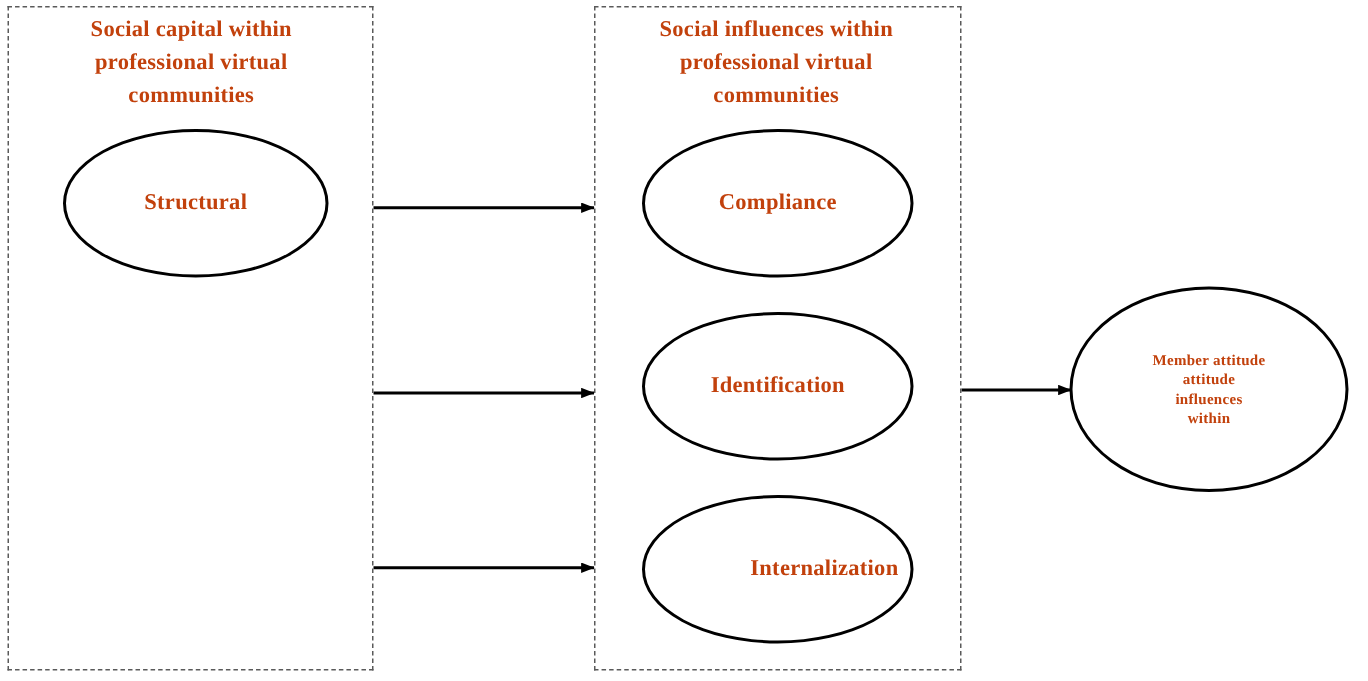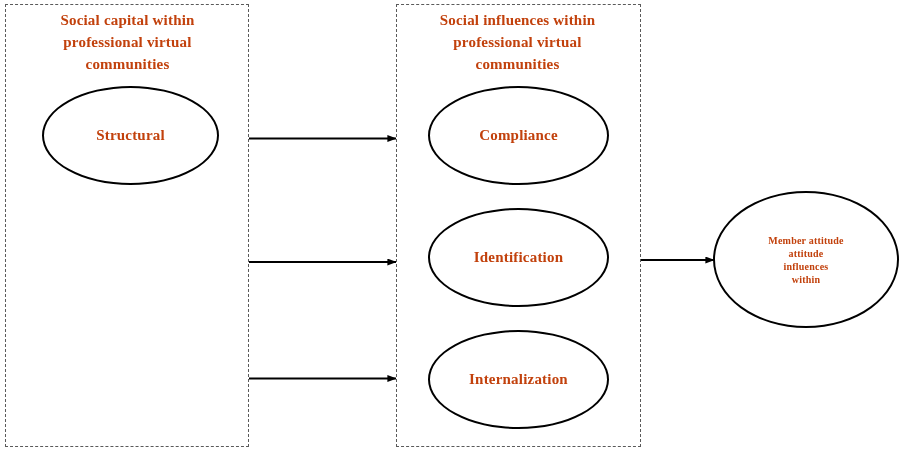--- a/index.html
+++ b/index.html
@@ -82,21 +82,21 @@
     letter-spacing: 0.2px;
     padding: 0 8px;
   }
   
   #node-structural   { left: 42px;  top: 86px;  width: 177px; height: 99px; }
   #node-relational   { left: 42px;  top: 208px; width: 177px; height: 99px; }
   #node-cognitive    { left: 42px;  top: 330px; width: 177px; height: 99px; }
   
   #node-compliance      { left: 428px; top: 86px;  width: 181px; height: 99px; }
   #node-identification  { left: 428px; top: 208px; width: 181px; height: 99px; }
-  #node-internalization { left: 428px; top: 330px; width: 181px; height: 99px; }
+  #node-internalization { left: 428px; top: 330px; width: 181px; height: 99px; justify-content: flex-end; }
   
   #node-member-attitude { left: 713px; top: 191px; width: 186px; height: 137px; }
   #node-member-attitude .node-label { line-height: 1.3; font-size: 10px; }
 </style>
 </head>
 <body>
 
 <div id="diagram-root">
 
   <svg class="svg-layer" viewBox="0 0 912 454" width="912" height="454" xmlns="http://www.w3.org/2000/svg">

